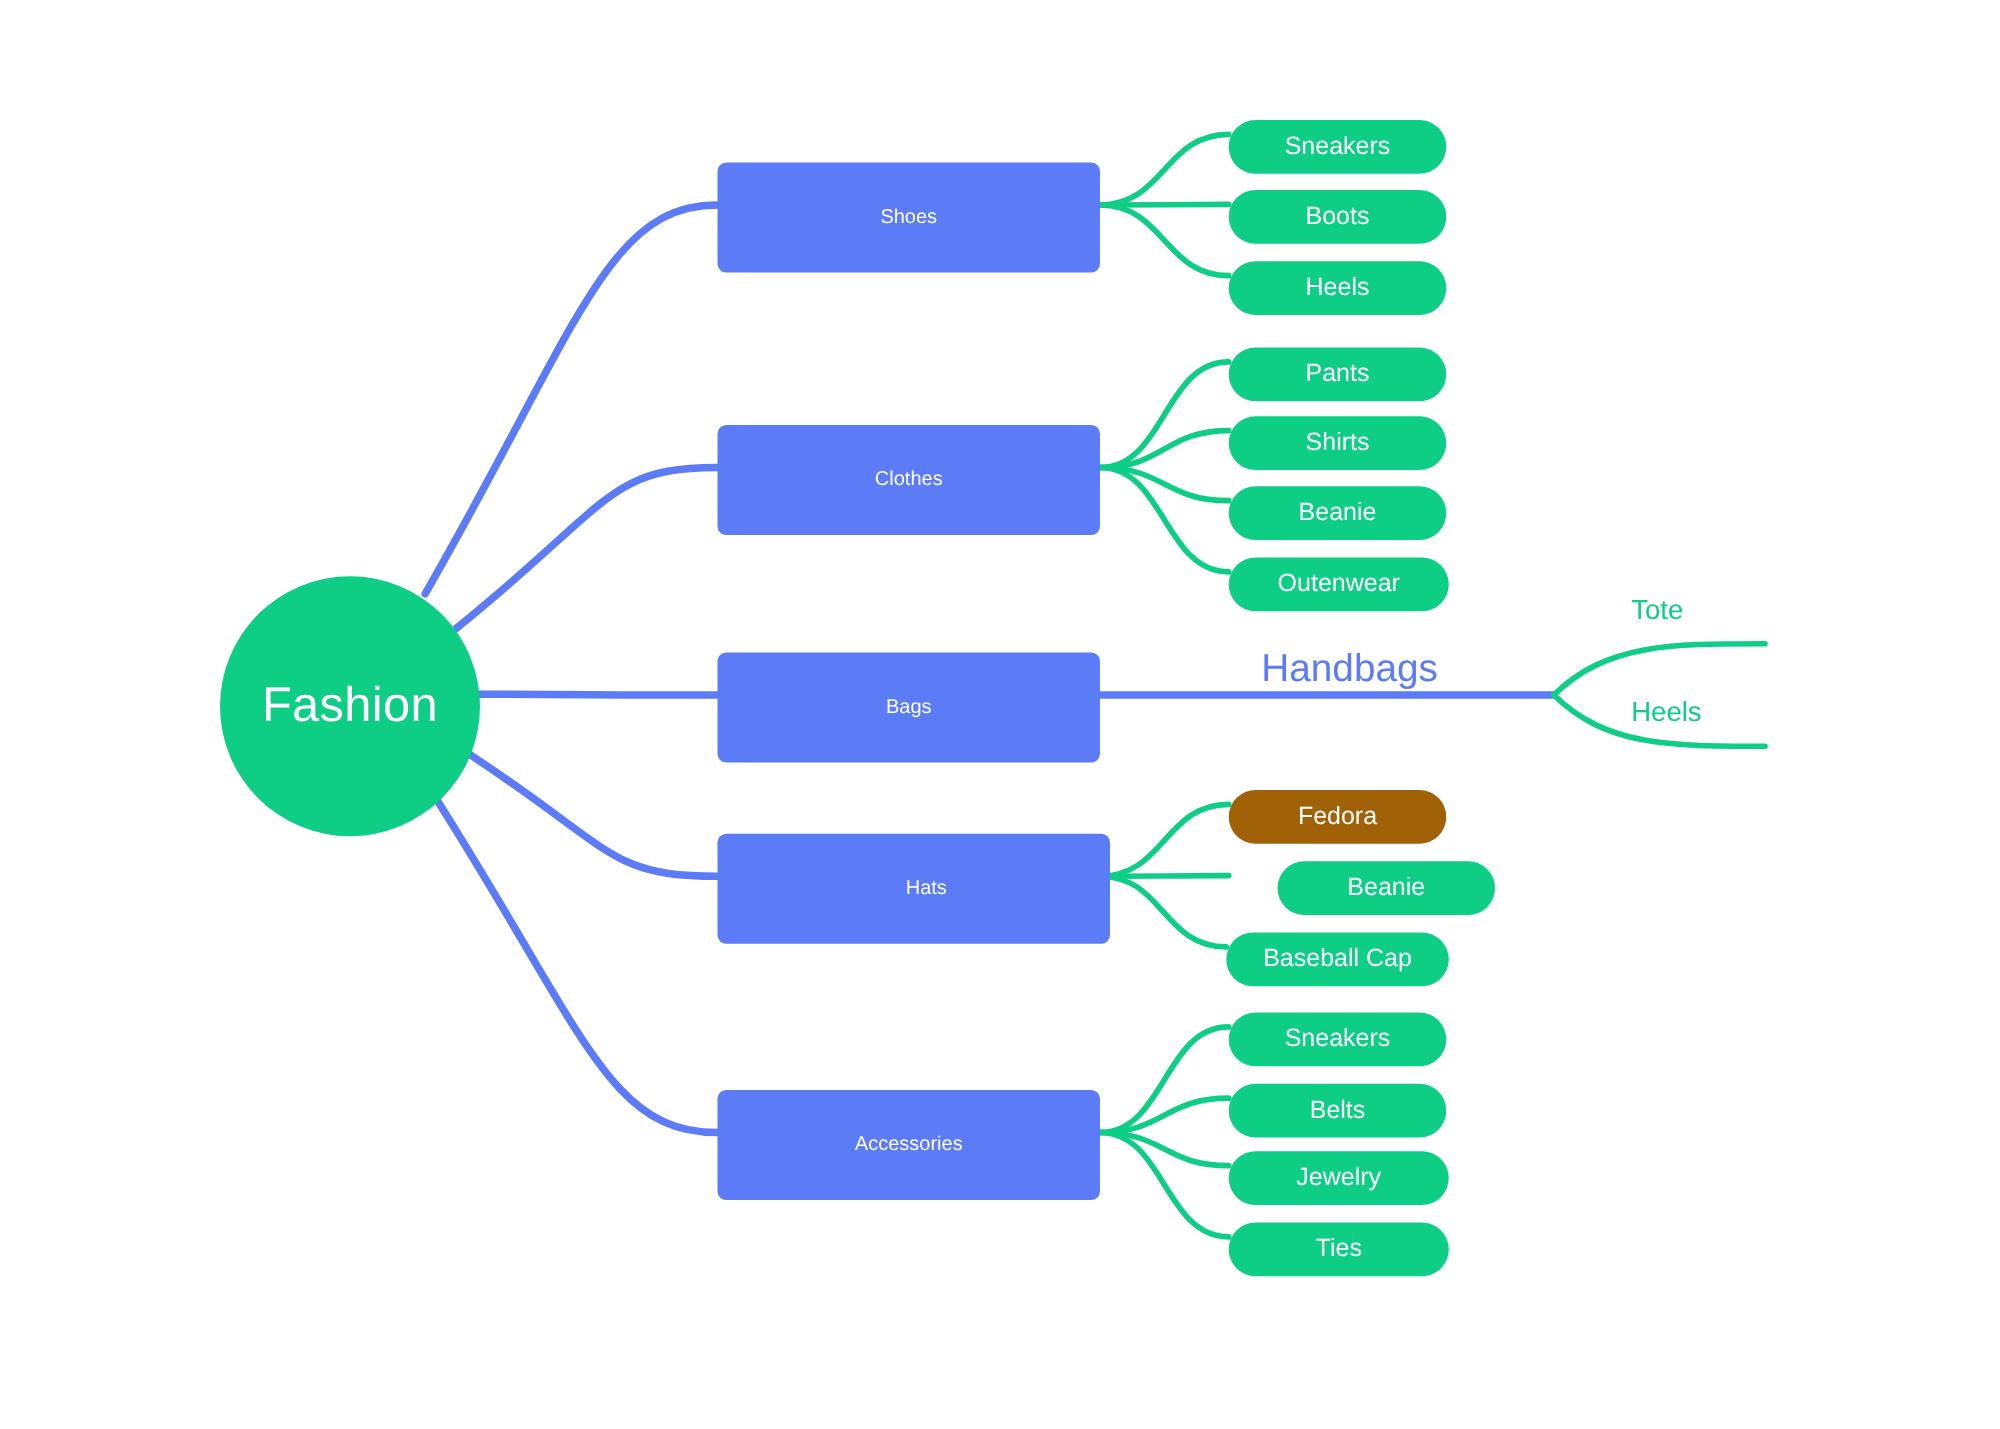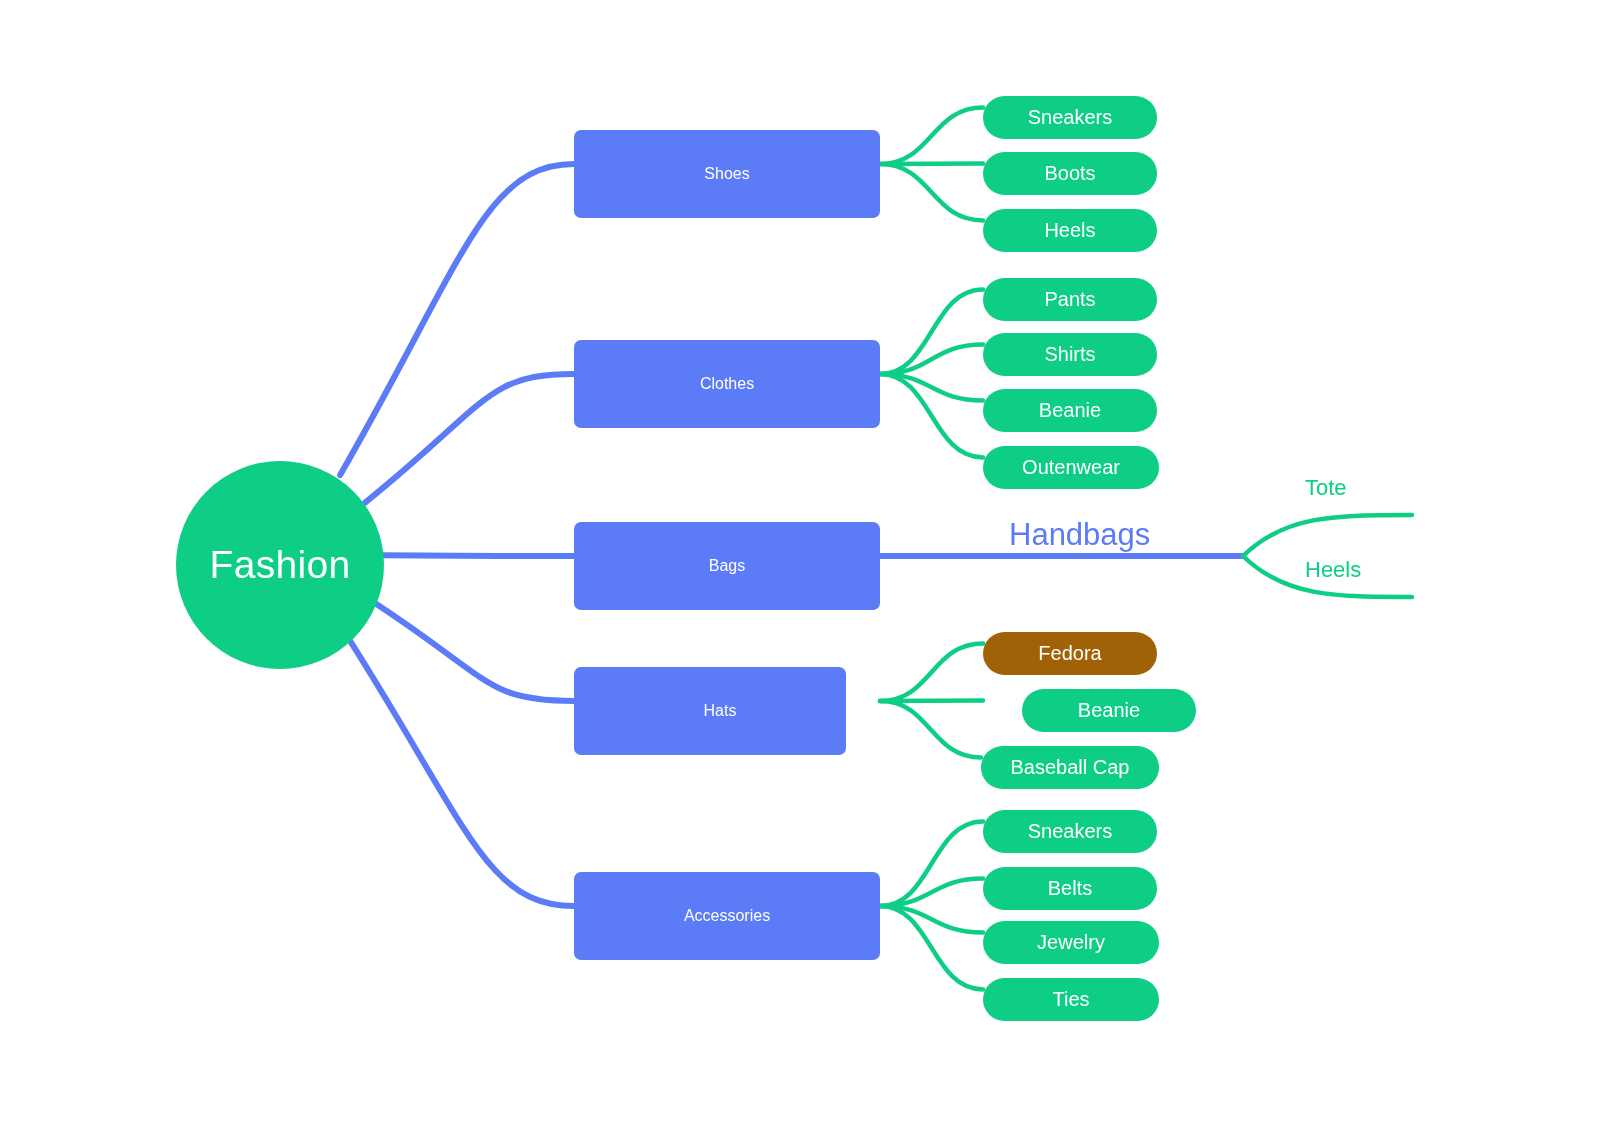--- a/index.html
+++ b/index.html
@@ -117,21 +117,21 @@
       </div>
       <div class="node leaf-node" style="left: 983px; top: 436px; width: 176px; height: 43px; background: rgb(14, 206, 134);">
         <span>Outenwear</span>
       </div>
       <div class="node branch-node" style="left: 574px; top: 512px; width: 306px; height: 88px; background: rgb(91, 123, 247);">
         <span>Bags</span>
       </div>
       <div class="bare-label branch-label" style="left: 1009px; top: 517px; color: rgb(91, 123, 247);">Handbags</div>
       <div class="bare-label" style="left: 1305px; top: 475px; color: rgb(14, 206, 134);">Tote</div>
       <div class="bare-label" style="left: 1305px; top: 557px; color: rgb(14, 206, 134);">Heels</div>
-      <div class="node branch-node" style="left: 574px; top: 657px; width: 272px; height: 88px; background: rgb(91, 123, 247); padding-left: 20px;">
+      <div class="node branch-node" style="left: 574px; top: 657px; width: 314px; height: 88px; background: rgb(91, 123, 247); padding-left: 20px;">
         <span>Hats</span>
       </div>
       <div class="node leaf-node" style="left: 983px; top: 622px; width: 174px; height: 43px; background: #a16207;">
         <span>Fedora</span>
       </div>
       <div class="node leaf-node" style="left: 1022px; top: 679px; width: 174px; height: 43px; background: rgb(14, 206, 134);">
         <span>Beanie</span>
       </div>
       <div class="node leaf-node" style="left: 981px; top: 736px; width: 178px; height: 43px; background: rgb(14, 206, 134);">
         <span>Baseball Cap</span>

